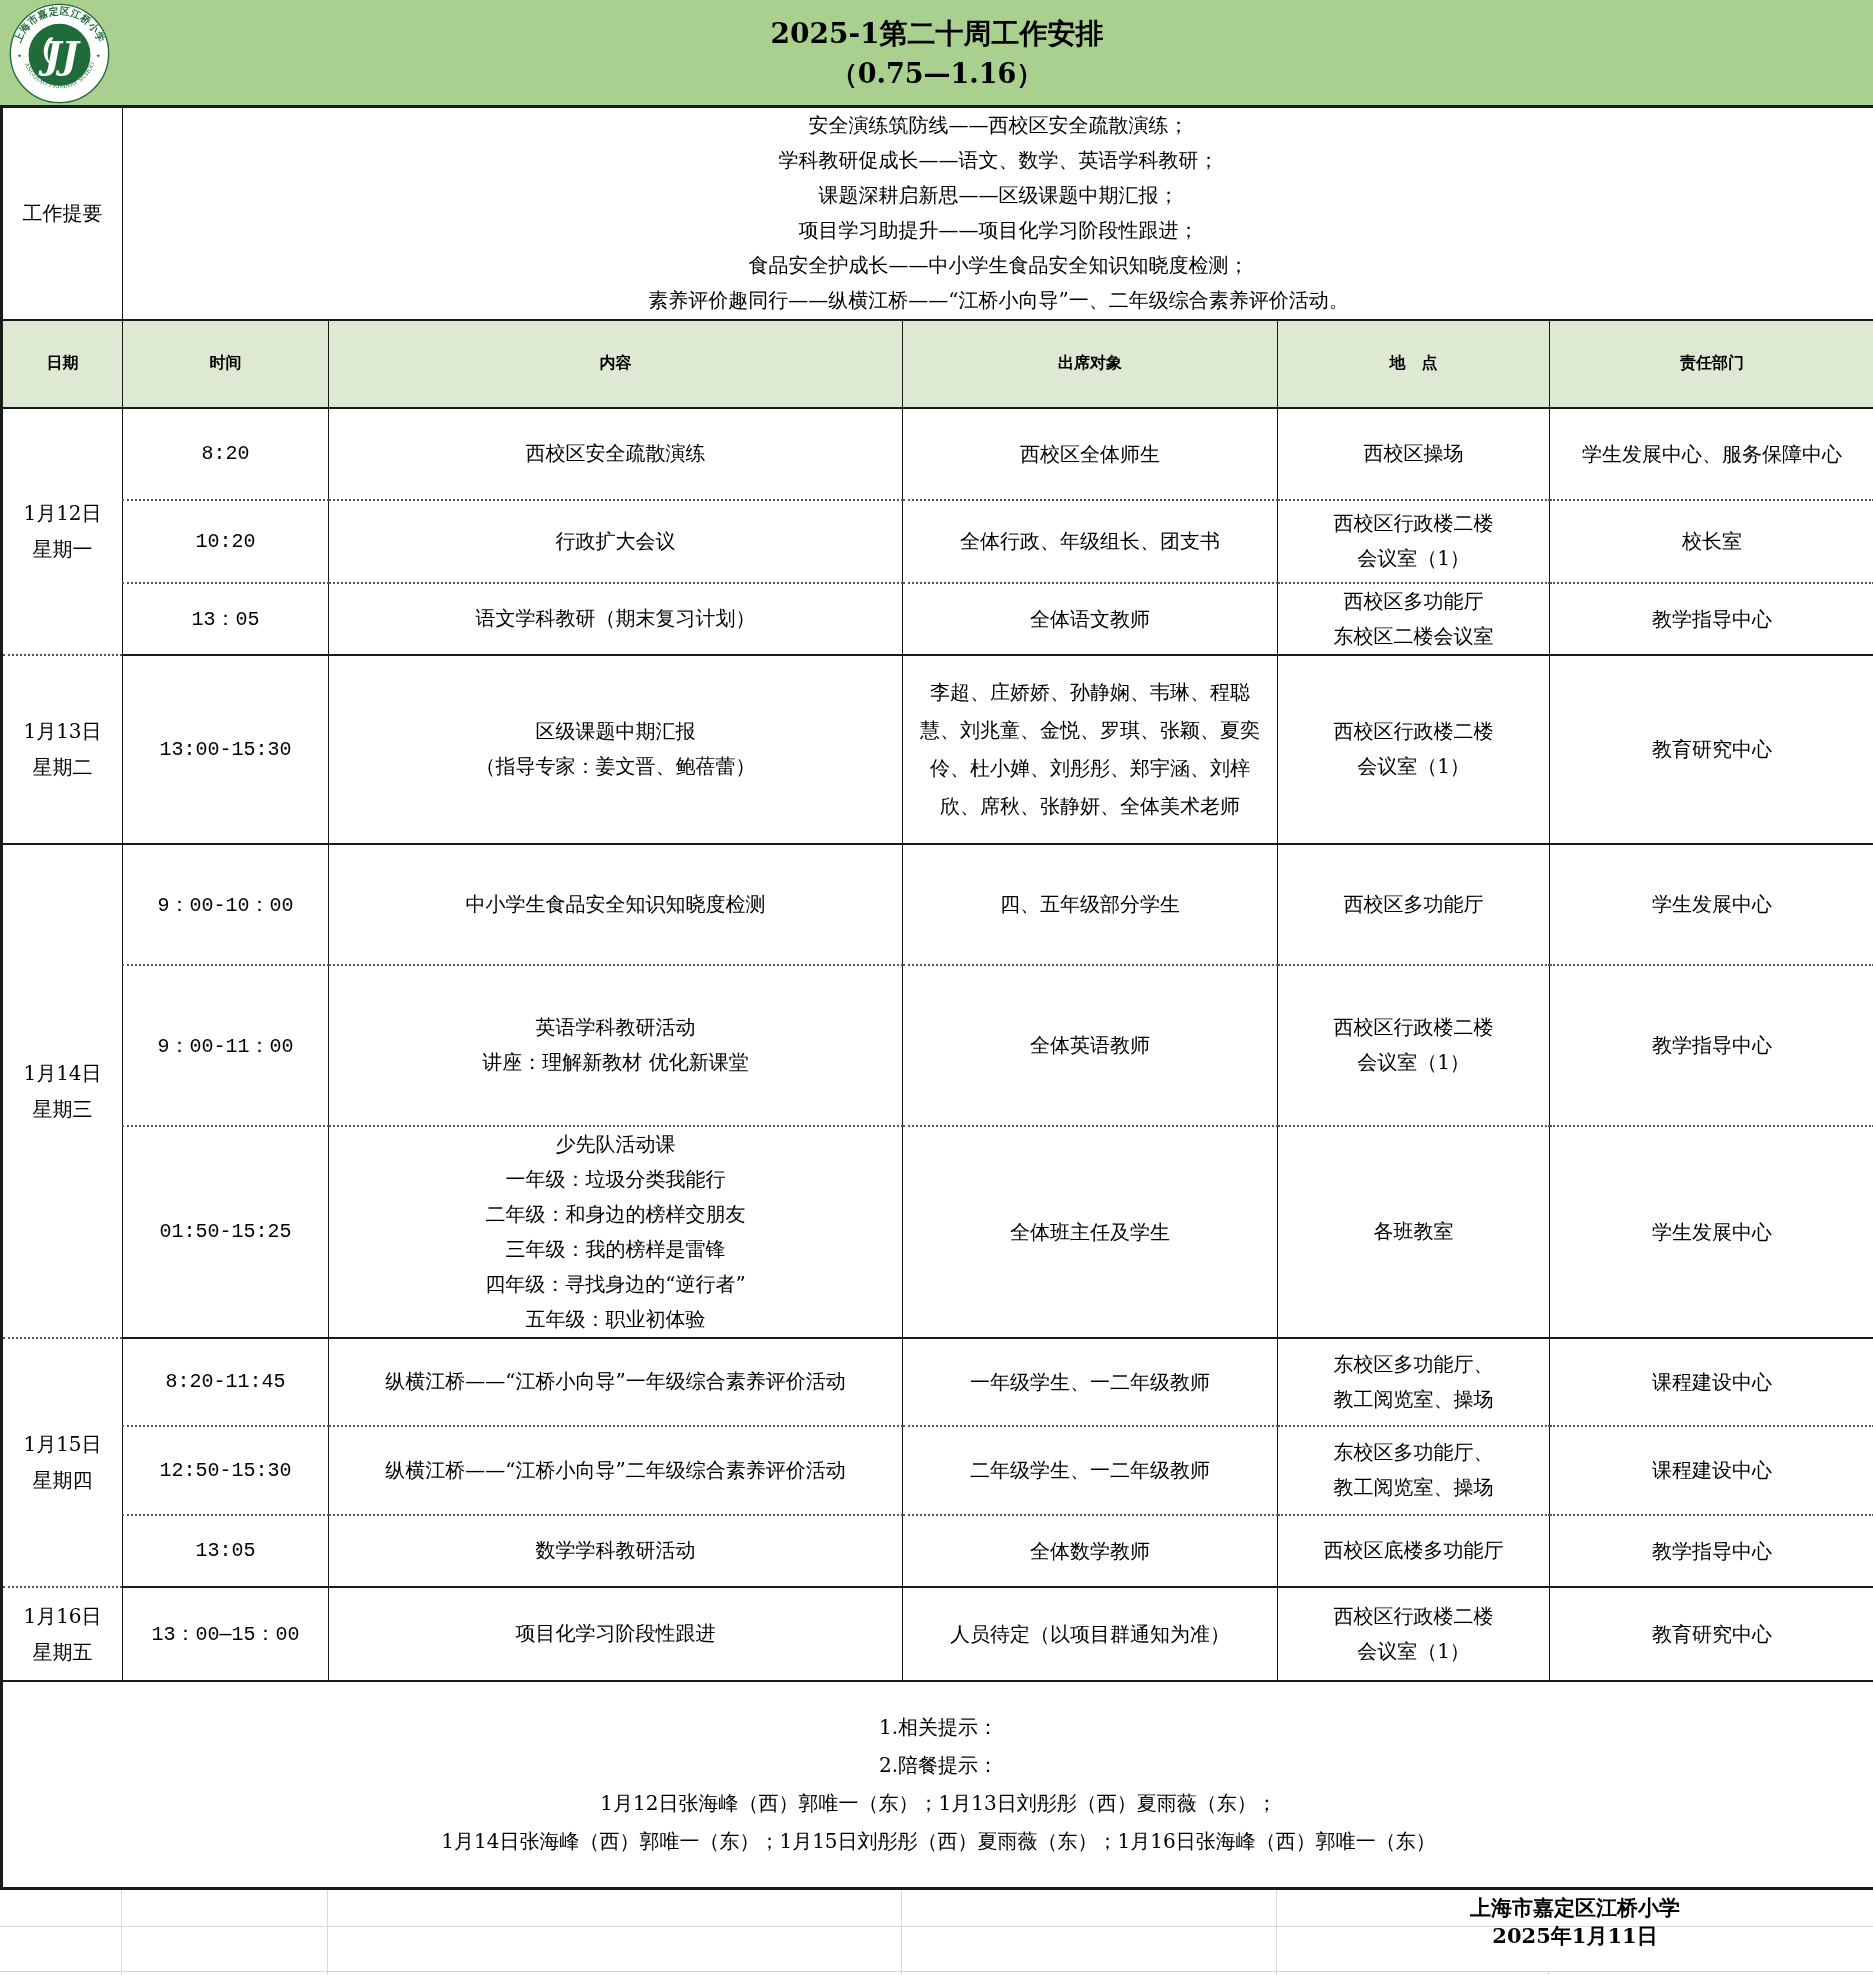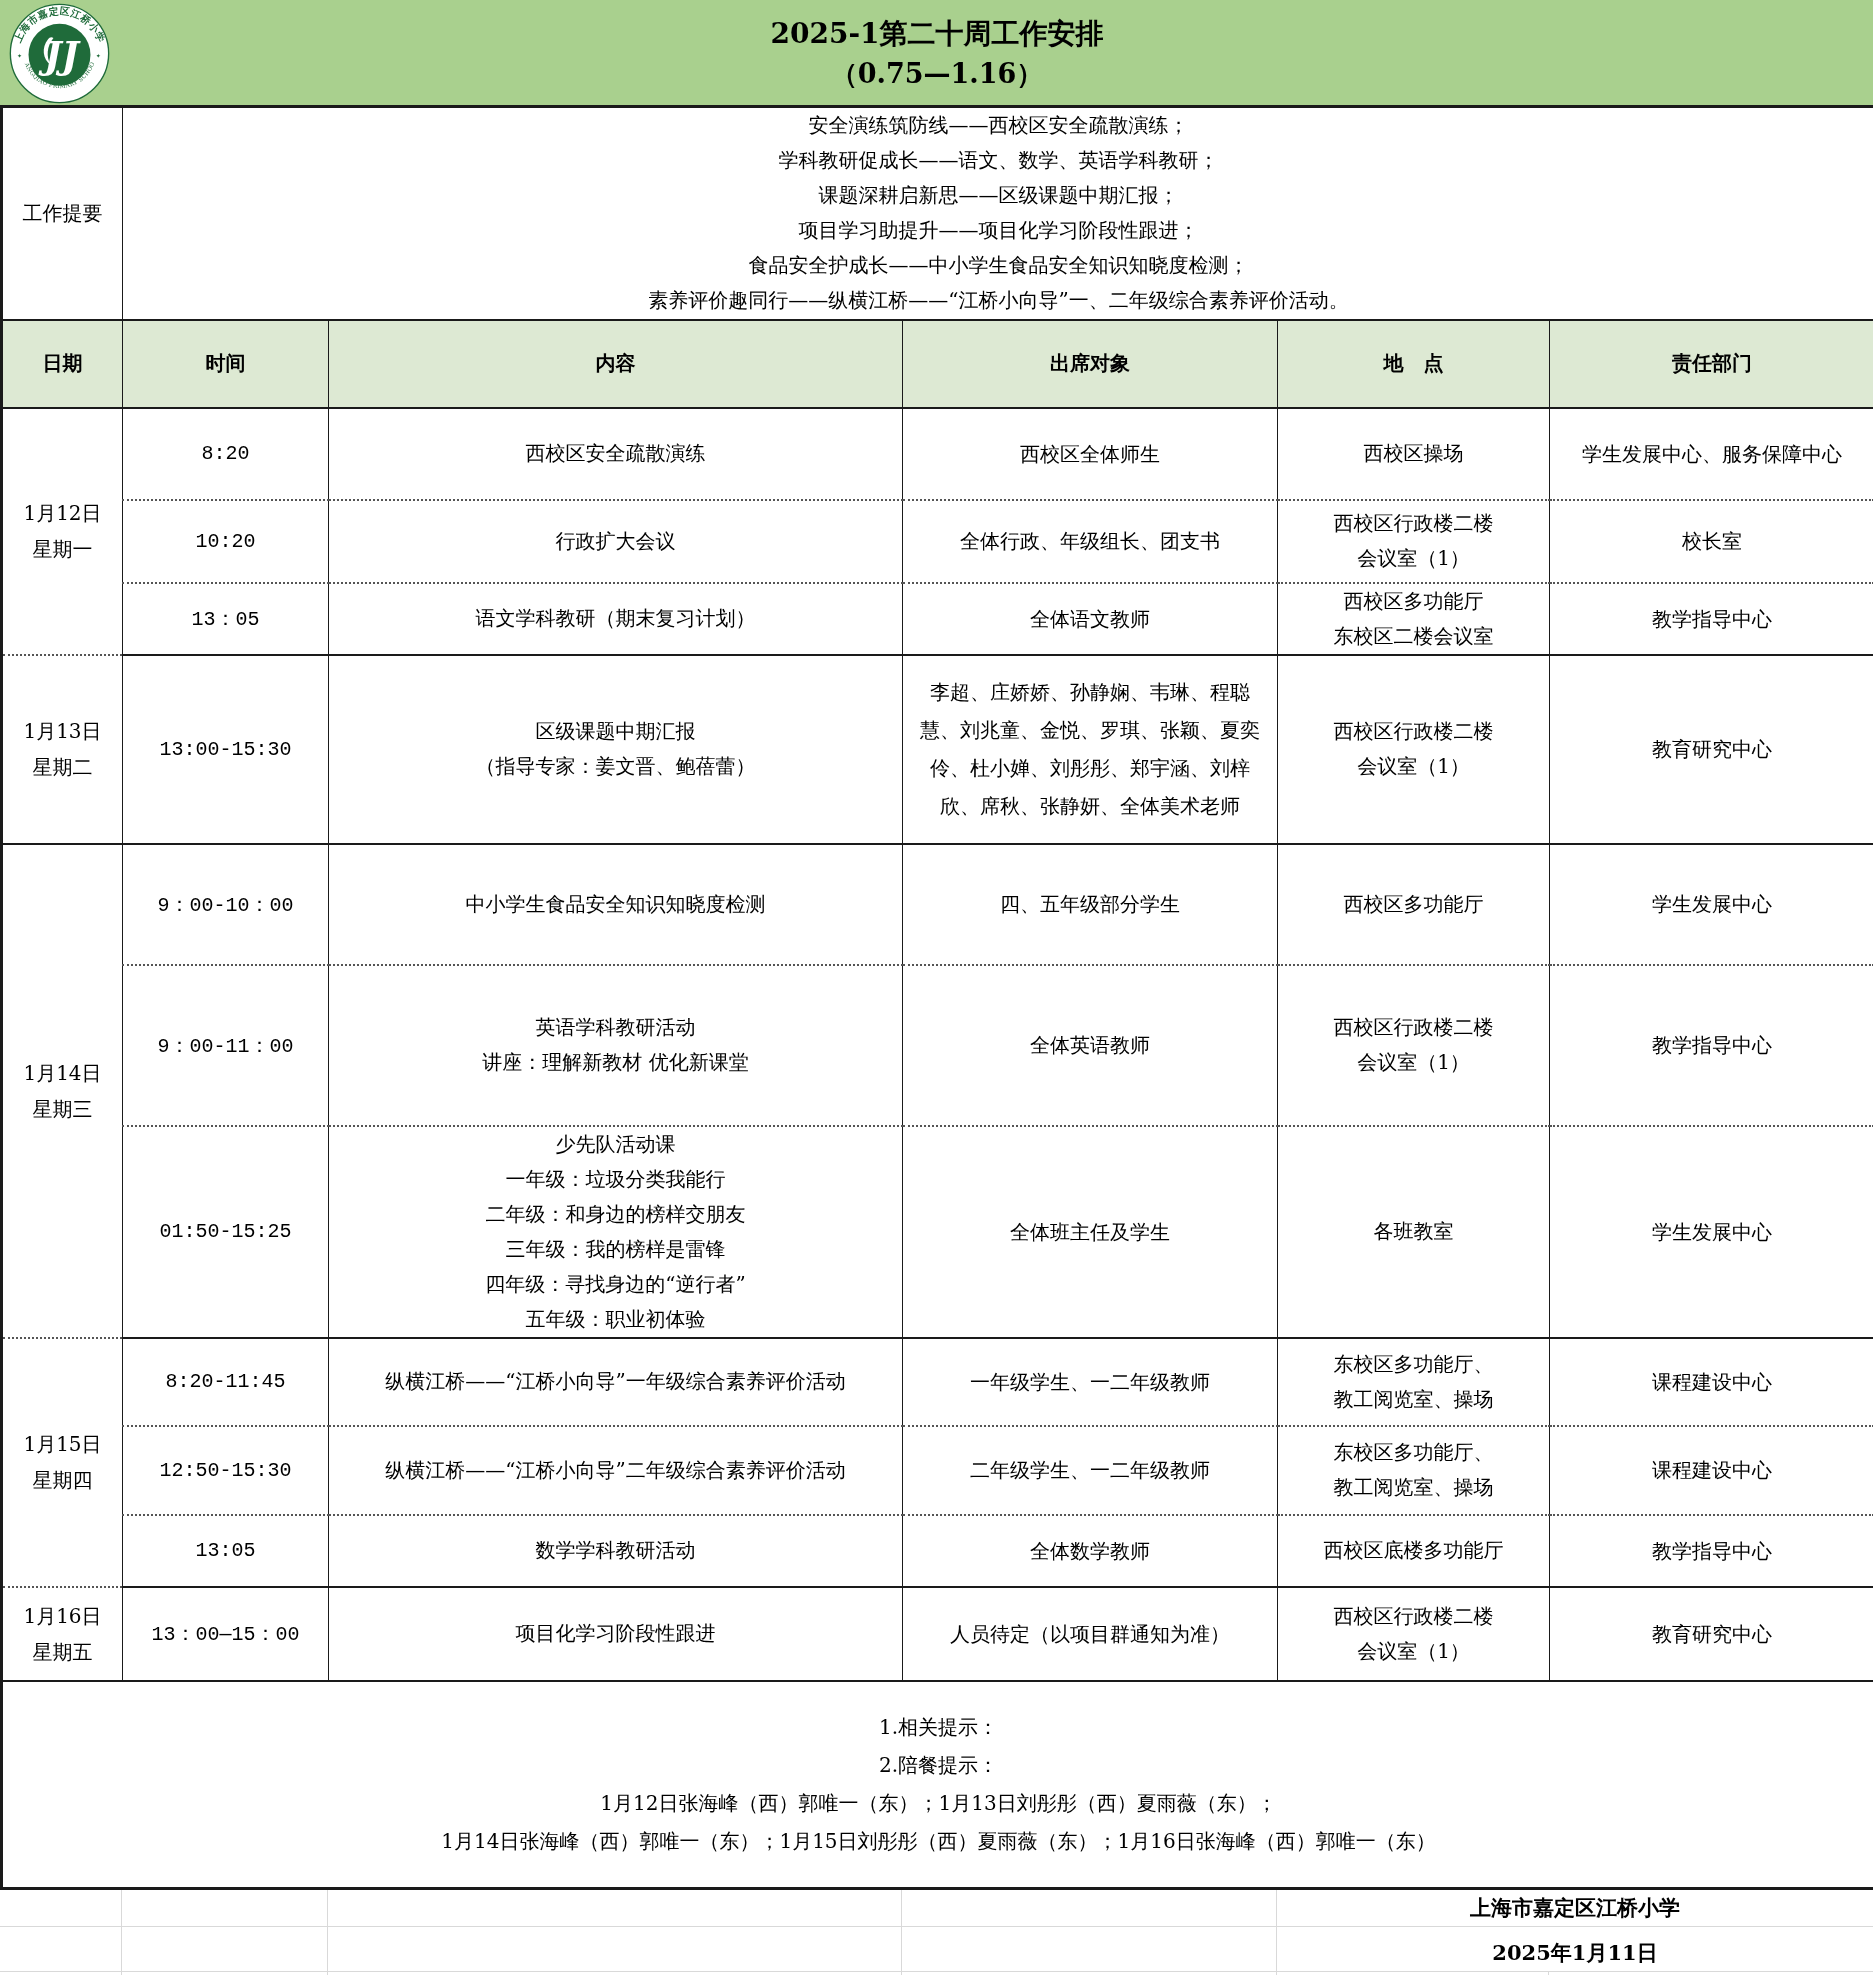--- a/index.html
+++ b/index.html
@@ -13,21 +13,21 @@
   .logo{position:absolute;left:9.4px;top:2.7px;width:101px;height:101px;}
   
   table.main{border-collapse:collapse;table-layout:fixed;width:1874px;
              border:3.4px solid #1a1a1a;}
   table.main td,table.main th{border-left:1.3px solid #1a1a1a;border-right:1.3px solid #1a1a1a;
              text-align:center;vertical-align:middle;white-space:pre-line;
              font-size:20px;font-weight:normal;padding:0 8px;overflow:hidden;}
   tr.rule-solid>td,tr.rule-solid>th{border-bottom:2.7px solid #1a1a1a;}
   tr.rule-dot>td{border-bottom:2px dotted #555;}
   td.datecell{font-size:21.6px;font-weight:bold;line-height:1.8;border-bottom:2.7px solid #1a1a1a;}
-  tr.colhead th{background:#dde9d3;font-size:20px;font-weight:bold;}
+  tr.colhead th{background:#dde9d3;font-size:16px;font-weight:bold;}
   td.sum-label{font-size:23px;font-weight:bold;}
   td.sum-body{text-align:left;font-size:23px;font-weight:bold;line-height:35px;padding-left:13.5px;}
   td.time{font-size:20px;font-family:Liberation Mono, monospace;}
   td.content{line-height:35px;}
   td.attendees{line-height:38px;padding:0 27px;}
   td.location{line-height:35px;}
   td.dept{line-height:32px;}
   td.notes{text-align:left;vertical-align:top;padding:23px 0 0 6.7px;
            font-size:23px;font-weight:bold;line-height:38px;white-space:pre-line;}
   
@@ -211,17 +211,17 @@
 
   <div class="footer">
     <div class="gl" style="left:121px;top:0;width:1.3px;height:108px"></div>
     <div class="gl" style="left:327px;top:0;width:1.3px;height:108px"></div>
     <div class="gl" style="left:901px;top:0;width:1.3px;height:108px"></div>
     <div class="gl" style="left:1276px;top:0;width:1.3px;height:108px"></div>
     <div class="gl" style="left:1548px;top:81px;width:1.3px;height:27px"></div>
     <div class="gl" style="left:0;top:36px;width:1874px;height:1.3px"></div>
     <div class="gl" style="left:0;top:81px;width:1874px;height:1.3px"></div>
     <div class="fcell" style="top:0;height:36px">上海市嘉定区江桥小学</div>
-    <div class="fcell" style="top:41px;height:43px">2025年1月11日</div>
+    <div class="fcell" style="top:24px;height:43px">2025年1月11日</div>
   </div>
 
 </div>
 
 
 </body></html>

